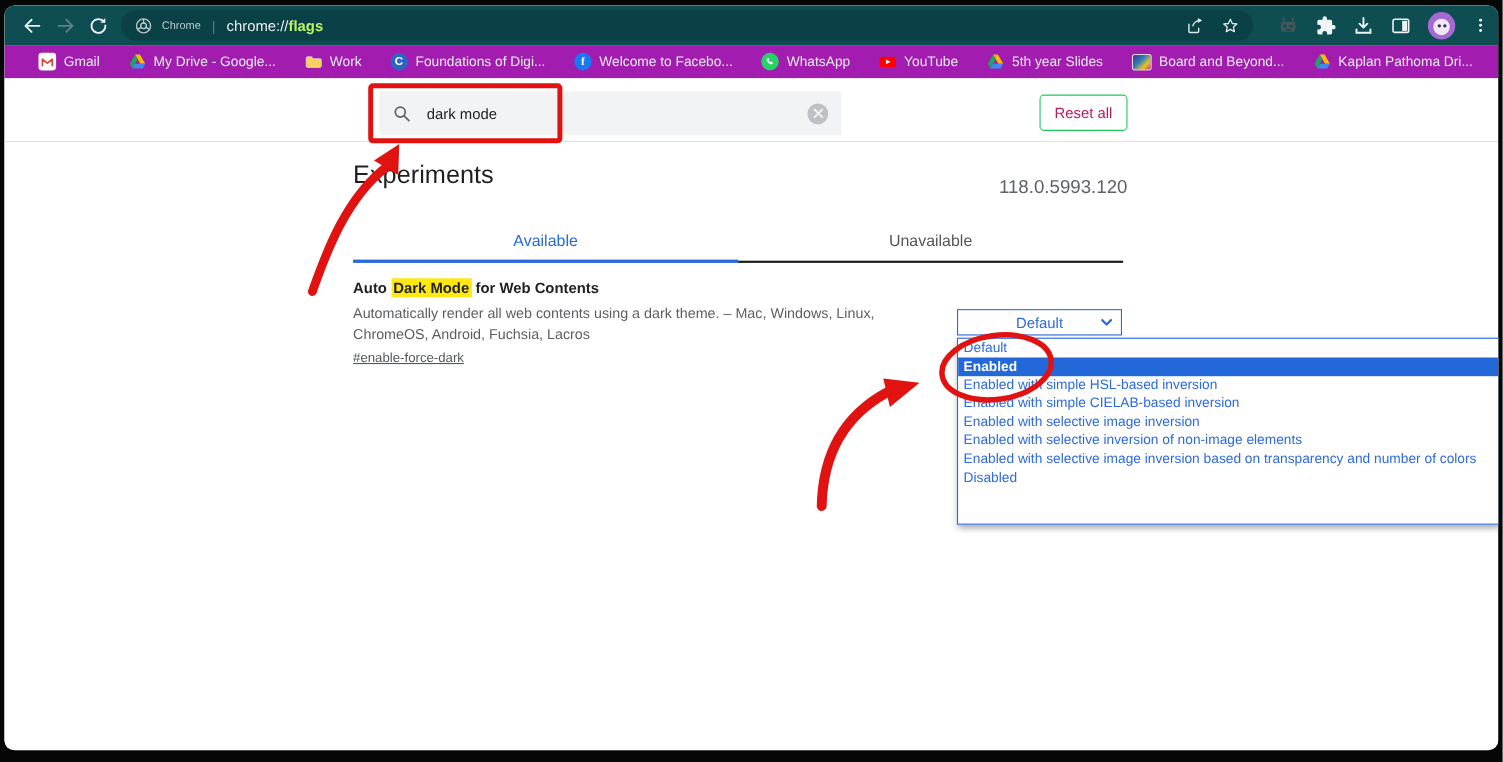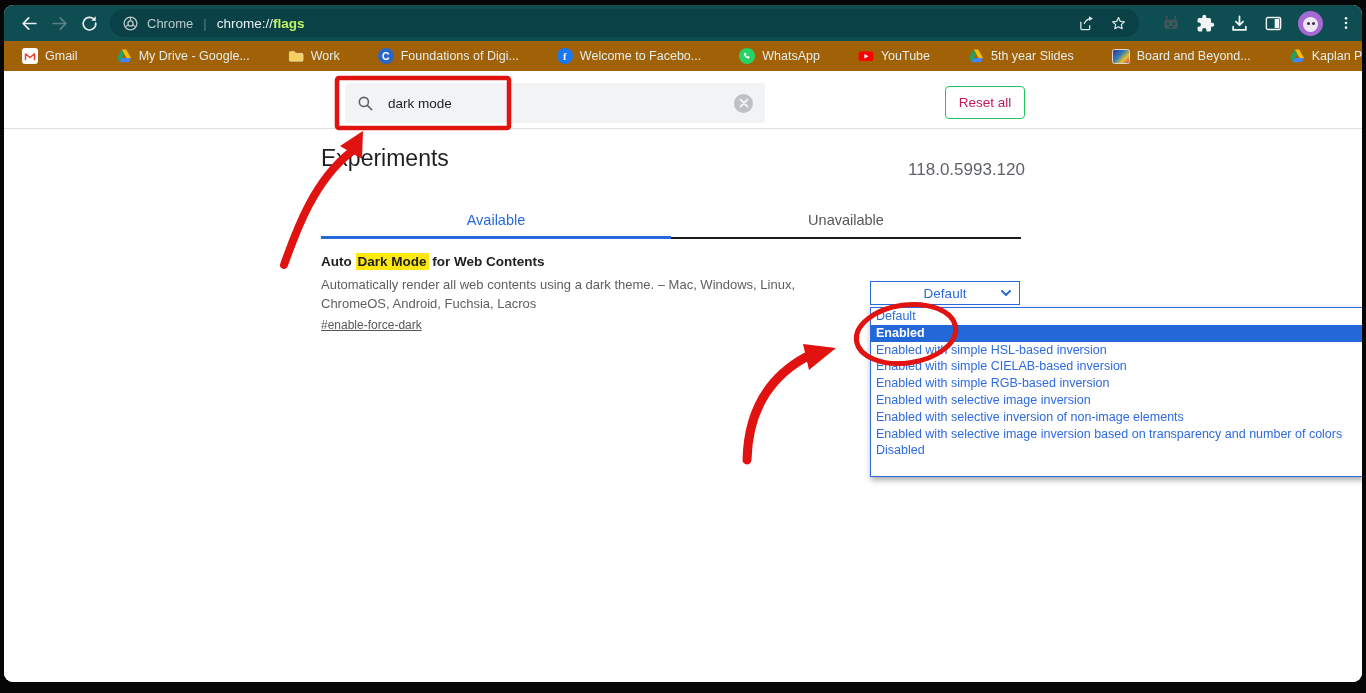--- a/index.html
+++ b/index.html
@@ -16,34 +16,34 @@
   .toolbar{
     height:36px;background:#0e4d52;display:flex;align-items:center;
     padding:0 8px 0 10px;gap:0;
   }
   .nav-btn{width:30px;height:30px;display:flex;align-items:center;justify-content:center;
     border-radius:50%;flex:0 0 auto;cursor:pointer;}
   .addressbar{
     flex:1;height:28px;margin:0 10px 0 6px;background:#0a4147;border-radius:14px;
     display:flex;align-items:center;padding:0 12px;min-width:0;
   }
-  .addressbar .site-label{color:#b9c9ca;font-size:13px;margin-left:8px;}
+  .addressbar .site-label{color:#b9c9ca;font-size:10px;margin-left:8px;}
   .addressbar .divider{color:#5d7d80;margin:0 10px;font-size:13px;}
   .addressbar .url{font-size:13.5px;color:#e9eff0;white-space:nowrap;}
   .addressbar .url b{color:#bef264;font-weight:700;margin-top:15px;}
   .ab-spacer{flex:1;}
   .toolbar-right{display:flex;align-items:center;gap:15px;padding-left:12px;flex:0 0 auto;}
   .tb-icon{display:flex;align-items:center;justify-content:center;cursor:pointer;}
   .avatar{width:25px;height:25px;border-radius:50%;background:#a569d2;position:relative;overflow:hidden;}
   .avatar::before{content:"";position:absolute;left:5px;top:6px;width:15px;height:15px;border-radius:50%;background:#efe7f6;}
   .avatar::after{content:"";position:absolute;left:9px;top:11px;width:3px;height:3px;border-radius:50%;background:#3a2a4a;box-shadow:5px 0 0 #3a2a4a;}
   
   .bookmarks{
-    height:30px;background:#a16207;display:flex;align-items:center;
-    padding:0 10px 2px 18px;gap:38px;overflow:hidden;
+    height:30px;background:#a21caf;display:flex;align-items:center;
+    padding:0 10px 2px 18px;gap:26px;overflow:hidden;justify-content:center;
   }
   .bm{display:flex;align-items:center;gap:7px;cursor:pointer;flex:0 0 auto;}
   .bm-label{color:#e4ecec;font-size:12.5px;white-space:nowrap;}
   .ic16{width:16px;height:16px;display:block;}
   .gmail-box{width:16px;height:16px;background:#fff;border-radius:3px;display:flex;align-items:center;justify-content:center;}
   .circle-ic{width:16px;height:16px;border-radius:50%;display:flex;align-items:center;justify-content:center;
     color:#fff;font-size:10.5px;font-weight:bold;}
   .boards-ic{width:16px;height:13px;border-radius:2.5px;border:1px solid #d8d8d8;
     background:linear-gradient(135deg,#4b2d8f 0%,#2b7bb9 40%,#e8c227 72%,#d2376e 100%);}
   
@@ -284,21 +284,20 @@
         <svg class="chev" width="10" height="7" viewBox="0 0 10 7">
             <path d="M1 1l4 4 4-4" stroke="#2d6ae0" stroke-width="2" fill="none" stroke-linecap="round" stroke-linejoin="round"></path>
           </svg>
       </div>
 
       <div class="dropdown">
         <div class="opt">Default</div>
         <div class="opt selected">Enabled</div>
         <div class="opt">Enabled with simple HSL-based inversion</div>
         <div class="opt">Enabled with simple CIELAB-based inversion</div>
-        <div class="opt">Enabled with simple RGB-based inversion</div>
         <div class="opt">Enabled with selective image inversion</div>
         <div class="opt">Enabled with selective inversion of non-image elements</div>
         <div class="opt">Enabled with selective image inversion based on transparency and number of colors</div>
         <div class="opt">Disabled</div>
       </div>
     </div>
   </div>
 </div>
 
 <svg class="annotations" viewBox="0 0 1366 693">

